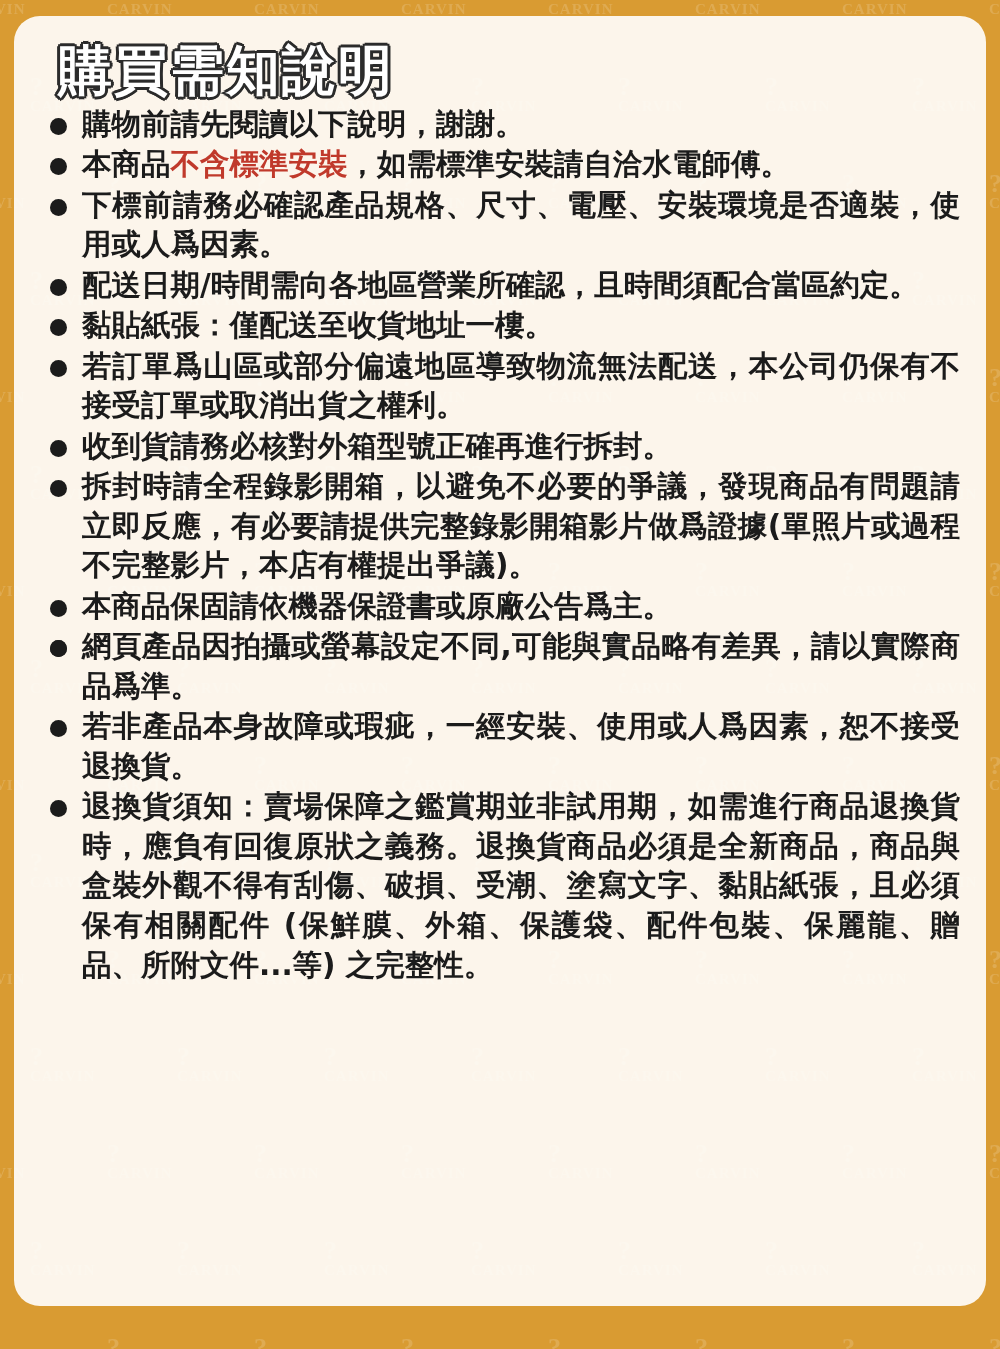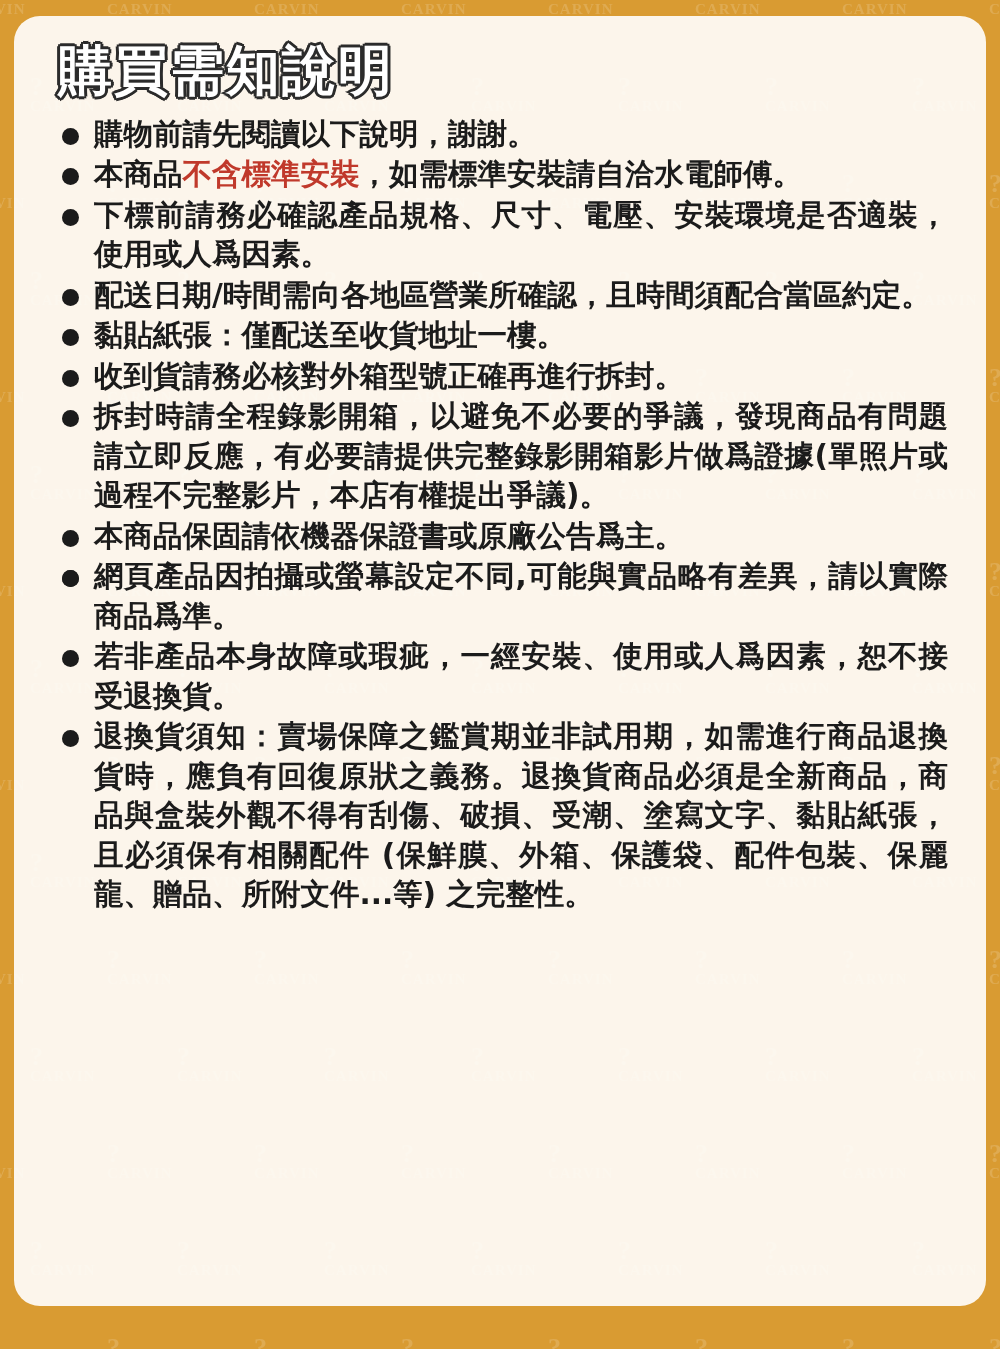--- a/index.html
+++ b/index.html
@@ -62,21 +62,21 @@
     -webkit-text-stroke: 3px #2b2b2b;
     paint-order: stroke fill;
     letter-spacing: 2px;
     margin: 0 0 6px 14px;
     text-shadow:
        3px 0 0 #2b2b2b, -3px 0 0 #2b2b2b, 0 3px 0 #2b2b2b, 0 -3px 0 #2b2b2b,
        2px 2px 0 #2b2b2b, -2px 2px 0 #2b2b2b, 2px -2px 0 #2b2b2b, -2px -2px 0 #2b2b2b;
   }
   ul.notes {
     list-style: none;
-    margin: 16px;
+    margin: 4px;
     padding: 0;
   }
   ul.notes li {
     position: relative;
     font-size: 29.5px;
     line-height: 1.34;
     color: #1b1b1b;
     font-weight: bold;
     letter-spacing: 0px;
     padding-left: 34px;
@@ -220,20 +220,21 @@
     </div>
 
   <div class="card">
     <h1 class="title">購買需知說明</h1>
     <ul class="notes" id="notes-list">
         <li><span class="bullet"></span><span>購物前請先閱讀以下說明，謝謝。</span></li>
         <li><span class="bullet"></span><span>本商品</span><span class="hl">不含標準安裝</span><span>，如需標準安裝請自洽水電師傅。</span></li>
         <li><span class="bullet"></span><span>下標前請務必確認產品規格、尺寸、電壓、安裝環境是否適裝，使用或人爲因素。</span></li>
         <li><span class="bullet"></span><span>配送日期/時間需向各地區營業所確認，且時間須配合當區約定。</span></li>
         <li><span class="bullet"></span><span>黏貼紙張：僅配送至收貨地址一樓。</span></li>
+        <li><span class="bullet"></span><span>若訂單爲山區或部分偏遠地區導致物流無法配送，本公司仍保有不接受訂單或取消出貨之權利。</span></li>
         <li><span class="bullet"></span><span>收到貨請務必核對外箱型號正確再進行拆封。</span></li>
         <li><span class="bullet"></span><span>拆封時請全程錄影開箱，以避免不必要的爭議，發現商品有問題請立即反應，有必要請提供完整錄影開箱影片做爲證據(單照片或過程不完整影片，本店有權提出爭議)。</span></li>
         <li><span class="bullet"></span><span>本商品保固請依機器保證書或原廠公告爲主。</span></li>
         <li><span class="bullet"></span></li>
         <li><span class="bullet"></span><span>網頁產品因拍攝或螢幕設定不同,可能與實品略有差異，請以實際商品爲準。</span></li>
         <li><span class="bullet"></span><span>若非產品本身故障或瑕疵，一經安裝、使用或人爲因素，恕不接受退換貨。</span></li>
         <li><span class="bullet"></span><span>退換貨須知：賣場保障之鑑賞期並非試用期，如需進行商品退換貨時，應負有回復原狀之義務。退換貨商品必須是全新商品，商品與盒裝外觀不得有刮傷、破損、受潮、塗寫文字、黏貼紙張，且必須保有相關配件 (保鮮膜、外箱、保護袋、配件包裝、保麗龍、贈品、所附文件...等) 之完整性。</span></li>
       </ul>
   </div>
 

